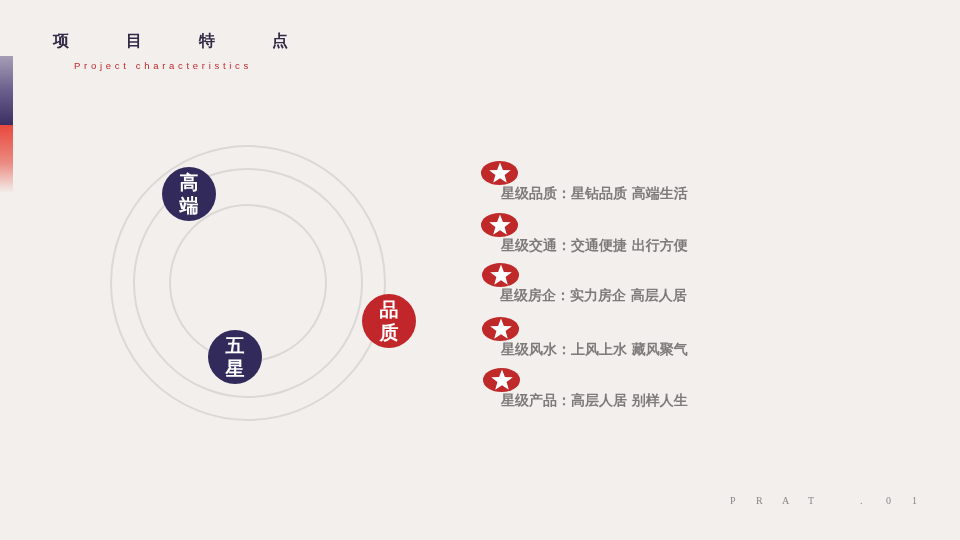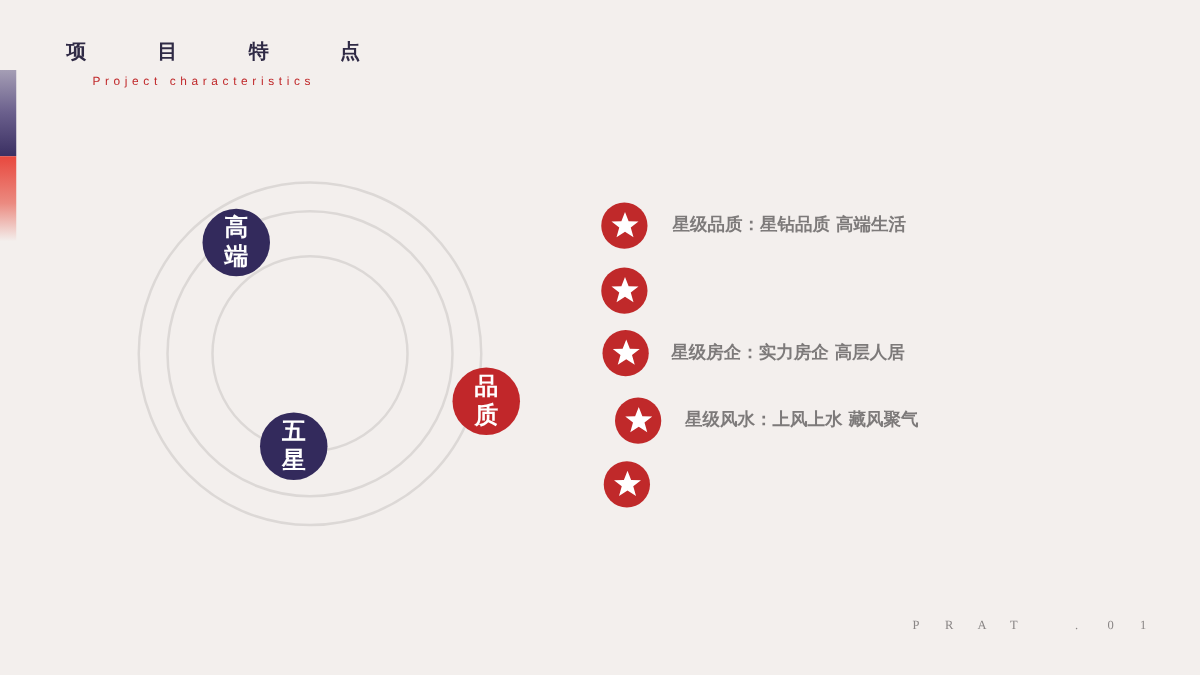--- a/index.html
+++ b/index.html
@@ -31,21 +31,21 @@
     .rings { position: absolute; left: 0; top: 0; }
     .badge {
       position: absolute; border-radius: 50%;
       display: flex; flex-direction: column; align-items: center; justify-content: center;
       color: #ffffff; font-weight: bold; font-size: 19px; line-height: 23px;
     }
     .badge.purple { background: #332a5c; }
     .badge.red { background: #c1272a; }
     .list-item {
       position: absolute; left: 481px; height: 38px;
-      display: flex; align-items: center;
+      display: flex;  flex-direction: column;
     }
     .star-badge {
       width: 37px; height: 37px; border-radius: 50%; background: #c0292a;
       display: flex; align-items: center; justify-content: center;
     }
     .item-text {
       margin-left: 20px; font-size: 14px; color: #7d7a7a; font-weight: bold;
       white-space: nowrap;
     }
     .footer {
@@ -97,43 +97,45 @@
       </svg>
   </div>
   <span class="item-text">星级品质：星钻品质 高端生活</span>
 </div>
 <div class="list-item" style="top:213px;">
   <div class="star-badge">
     <svg width="24" height="24" viewBox="0 0 24 24">
         <polygon points="12,1.5 14.9,9 22.8,9.2 16.6,14 18.8,21.8 12,17.3 5.2,21.8 7.4,14 1.2,9.2 9.1,9" fill="#ffffff"></polygon>
       </svg>
   </div>
+  <span class="item-text">星级交通：交通便捷 出行方便</span>
 </div>
 <div class="list-item" style="top:263px; left:482px;">
   <div class="star-badge">
     <svg width="24" height="24" viewBox="0 0 24 24">
         <polygon points="12,1.5 14.9,9 22.8,9.2 16.6,14 18.8,21.8 12,17.3 5.2,21.8 7.4,14 1.2,9.2 9.1,9" fill="#ffffff"></polygon>
       </svg>
   </div>
   <span class="item-text" style="margin-left:18px;">星级房企：实力房企 高层人居</span>
 </div>
-<div class="list-item" style="top:317px; left:492px;">
+<div class="list-item" style="top:317px; left:482px;">
   <div class="star-badge">
     <svg width="24" height="24" viewBox="0 0 24 24">
         <polygon points="12,1.5 14.9,9 22.8,9.2 16.6,14 18.8,21.8 12,17.3 5.2,21.8 7.4,14 1.2,9.2 9.1,9" fill="#ffffff"></polygon>
       </svg>
   </div>
   <span class="item-text" style="margin-left:19px;">星级风水：上风上水 藏风聚气</span>
 </div>
 <div class="list-item" style="top:368px; left:483px;">
   <div class="star-badge">
     <svg width="24" height="24" viewBox="0 0 24 24">
         <polygon points="12,1.5 14.9,9 22.8,9.2 16.6,14 18.8,21.8 12,17.3 5.2,21.8 7.4,14 1.2,9.2 9.1,9" fill="#ffffff"></polygon>
       </svg>
   </div>
+  <span class="item-text" style="margin-left:18px;">星级产品：高层人居 别样人生</span>
 </div>
 
 <div class="footer">
   <span>P</span>
   <span>R</span>
   <span>A</span>
   <span>T</span>
   <span></span>
   <span>.</span>
   <span>0</span>

